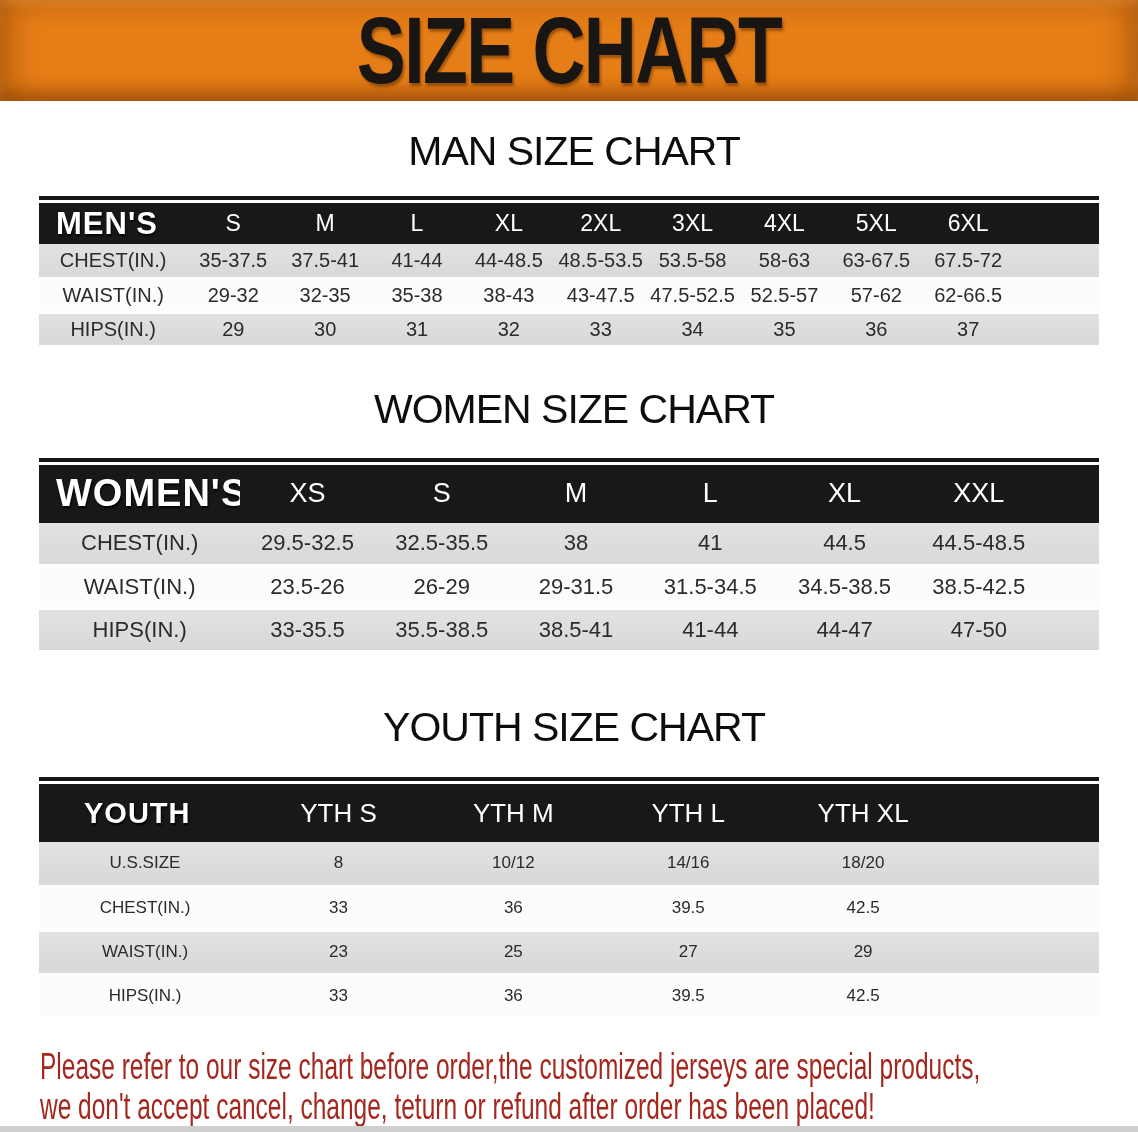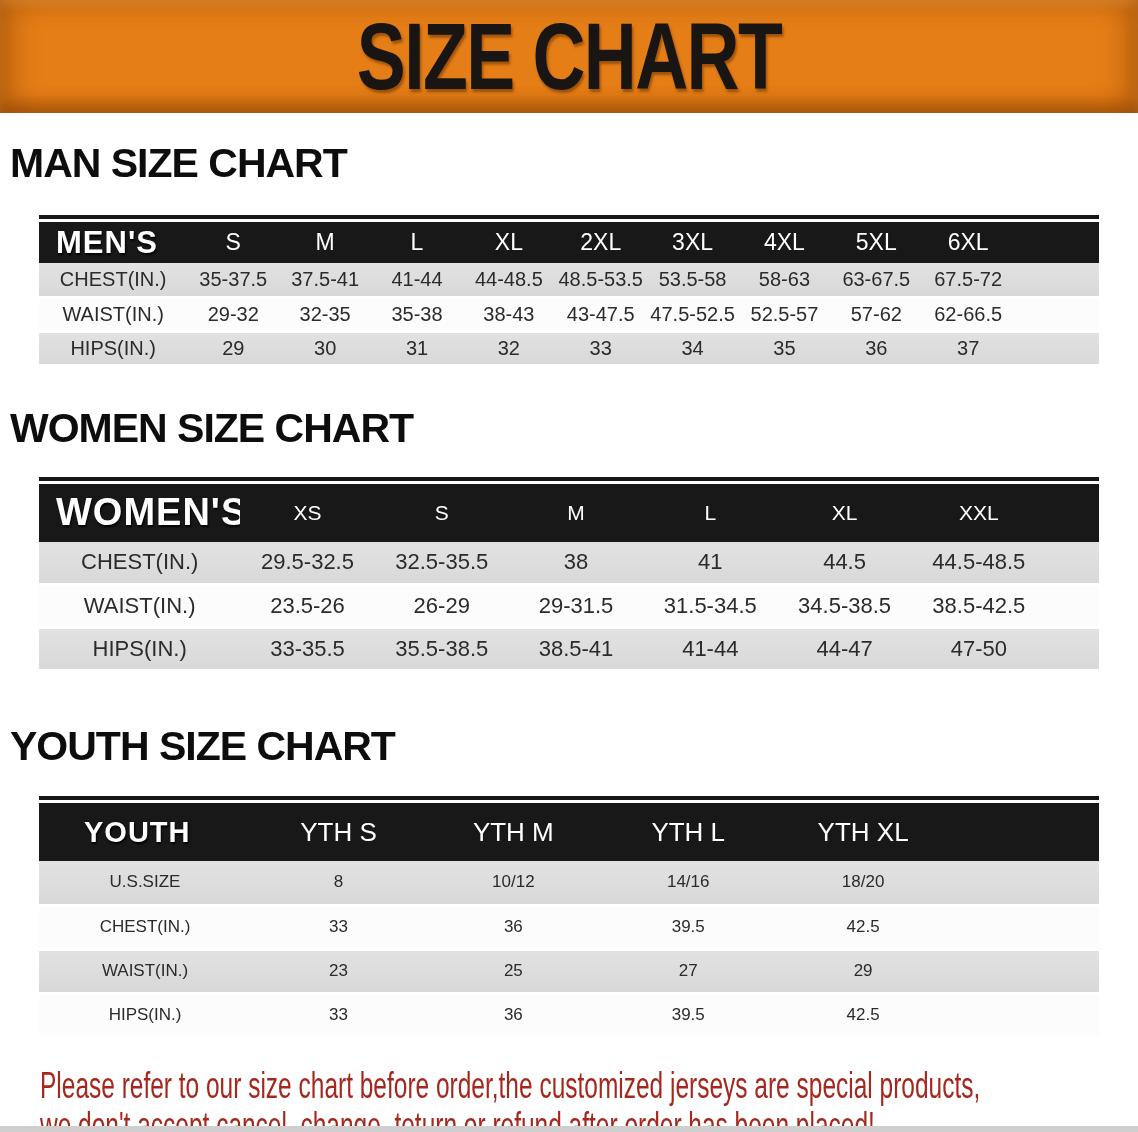--- a/index.html
+++ b/index.html
@@ -9,49 +9,49 @@
   .page {
     position:relative;
     width:1138px; height:1132px;
     margin:0 auto;
     background:#ffffff;
     overflow:hidden;
   }
 
   
   .banner {
-    height:113px;
+    height:101px;
     background:#e67e17;
     display:flex; align-items:center; justify-content:center;
     box-shadow:
       inset 0 -10px 14px rgba(125,58,0,.38),
       inset 0 5px 10px rgba(255,176,90,.35),
       inset 16px 0 26px rgba(118,54,0,.33),
       inset -16px 0 26px rgba(118,54,0,.33);
   }
   .banner-text {
     font-size:94px; font-weight:bold; color:#181512;
     line-height:101px; white-space:nowrap;
     letter-spacing:-2px;
     transform:scaleX(.78);
     text-shadow:2px 3px 3px rgba(95,45,0,.55);
   }
 
   
   .sec-heading {
-    text-align:left; font-weight:bold; color:#0d0d0d;
+    text-align:center; font-weight:normal; color:#0d0d0d;
     font-size:41px; letter-spacing:-1px; line-height:48px;padding-left:10px;
   }
   .h-man   { margin-top:26px; }
   .h-women { margin-top:37px; }
   .h-youth { margin-top:50px; }
 
   
   .tblwrap { width:1060px; margin:0 auto; }
-  .tw-men   { margin-top:28px; }
+  .tw-men   { margin-top:21px; }
   .tw-women { margin-top:25px; }
   .tw-youth { margin-top:26px; }
 
   .topline { height:4px; background:#161616; margin-bottom:3px; }
 
   table { width:100%; border-collapse:collapse; table-layout:fixed; }
 
   thead th {
     background:#181818; color:#ffffff;
     font-weight:normal; text-align:center;
@@ -70,21 +70,21 @@
     font-weight:normal; color:#2b2b2b; text-align:center;
     border-bottom:3px solid #ffffff; white-space:nowrap; overflow:hidden;
   }
 
   
   .t-men thead th { height:41px; font-size:23px; }
   .t-men thead th.corner { font-size:31px; }
   .t-men tbody th, .t-men tbody td { height:34px; font-size:20px; }
 
   
-  .t-women thead th { height:58px; font-size:21px; }
+  .t-women thead th { height:58px; font-size:27px; }
   .t-women thead th.corner { font-size:38px; }
   .t-women tbody th, .t-women tbody td { height:43px; font-size:22px; }
 
   
   .t-youth thead th { height:58px; font-size:26px; }
   .t-youth thead th.corner { font-size:29px;padding-left:45px; }
   .t-youth tbody th, .t-youth tbody td { height:44px; font-size:17px; }
 
   
   .disclaimer { margin:27px 0 0 40px; color:#a5281f; }

